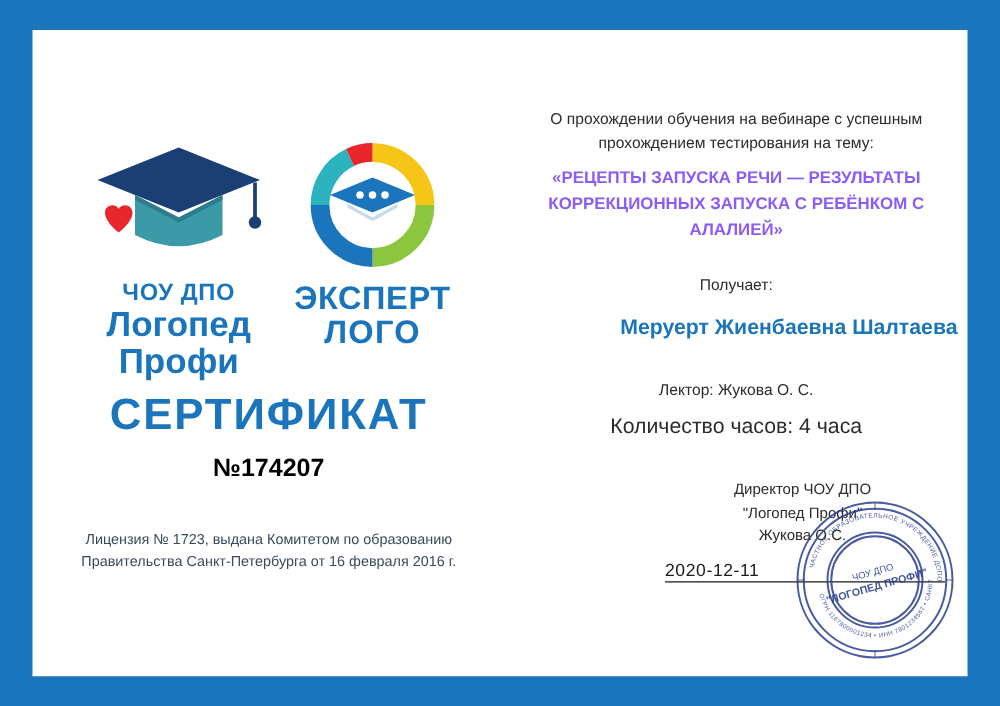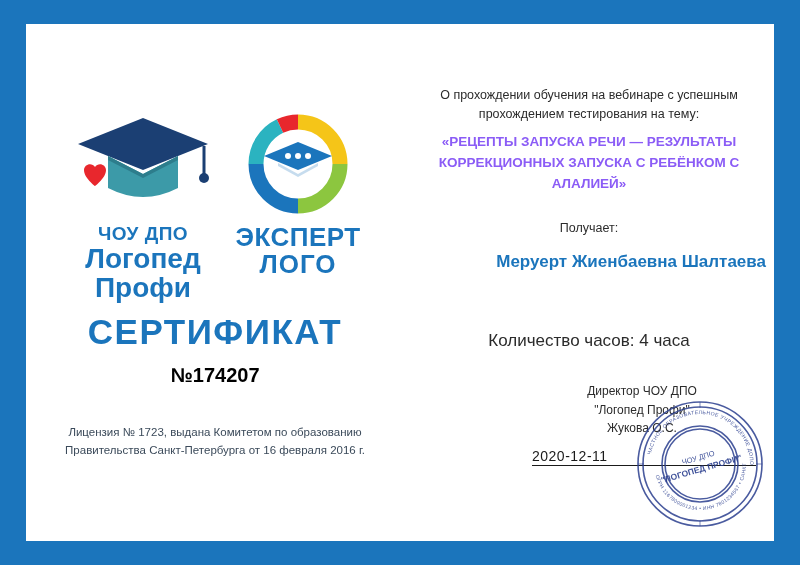--- a/index.html
+++ b/index.html
@@ -275,20 +275,21 @@
 
       <div class="topic">
         <div>«РЕЦЕПТЫ ЗАПУСКА РЕЧИ — РЕЗУЛЬТАТЫ</div>
         <div>КОРРЕКЦИОННЫХ ЗАПУСКА С РЕБЁНКОМ С</div>
         <div>АЛАЛИЕЙ»</div>
       </div>
 
       <div class="receives">Получает:</div>
       <div class="recipient">Меруерт Жиенбаевна Шалтаева</div>
 
+      <div class="lecturer">Лектор: Жукова О. С.</div>
       <div class="hours">Количество часов: 4 часа</div>
 
       <div class="sign-block">
         <div>Директор ЧОУ ДПО</div>
         <div>"Логопед Профи"</div>
         <div>Жукова О.С.</div>
       </div>
 
       <div class="date-line">
         <div class="date-value">2020-12-11</div>

